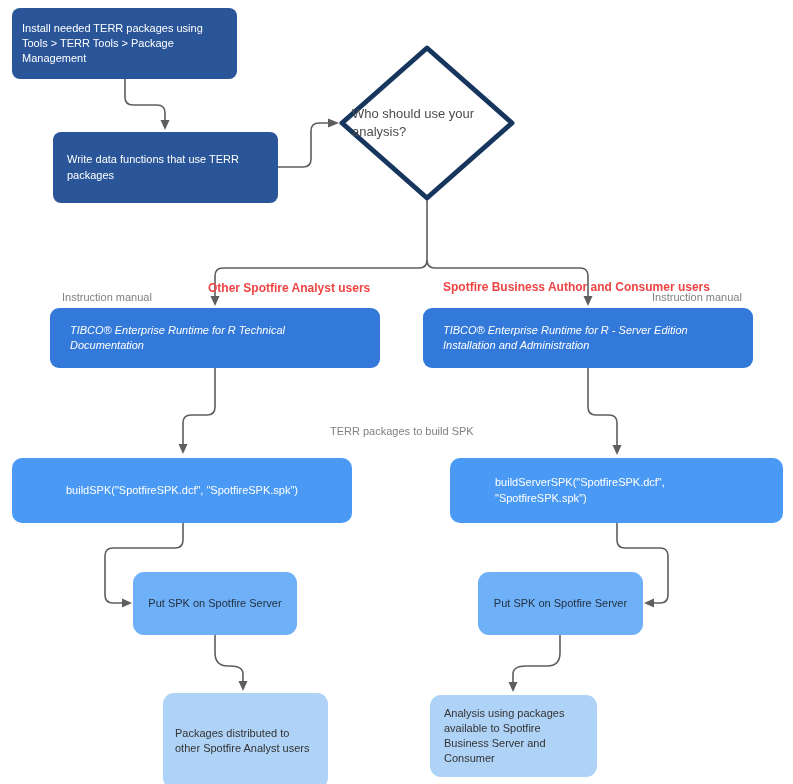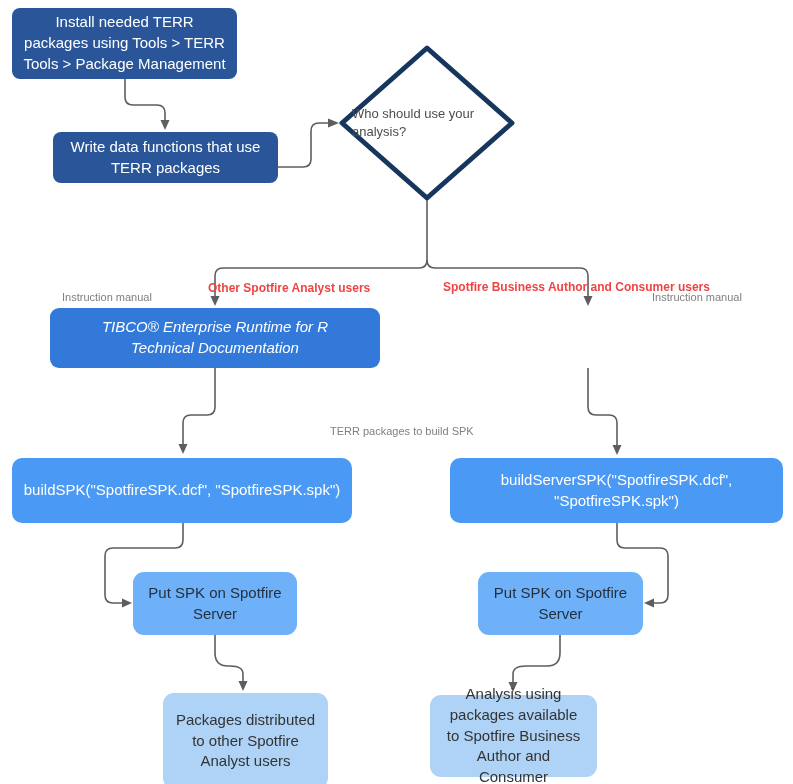--- a/index.html
+++ b/index.html
@@ -12,21 +12,21 @@
     --connector:#5E5E5E;
   }
   html,body{margin:0;padding:0;background:#fff;}
   .canvas{
     position:relative;width:793px;height:784px;background:#ffffff;
     font-family:"Liberation Sans", sans-serif;overflow:hidden;
   }
   .wires{position:absolute;left:0;top:0;z-index:1;}
   .node{
     position:absolute;z-index:2;display:flex;align-items:center;justify-content:center;
-    text-align:center;border-radius:8px;font-size:15px;line-height:1.38;box-sizing:border-box;
+    border-radius:8px;font-size:11px;line-height:1.38;box-sizing:border-box;
   }
   .node.dark{background:var(--dark_blue);color:#ffffff;}
   .node.med{background:var(--medium_blue);color:#ffffff;font-style:italic;border-radius:9px;}
   .node.bright{background:var(--bright_blue);color:#ffffff;border-radius:10px;}
   .node.light{background:var(--light_blue);color:#24303F;border-radius:11px;}
   .node.pale{background:var(--pale_blue);color:#333333;border-radius:11px;}
   .decision-text{
     position:absolute;z-index:2;display:flex;align-items:center;justify-content:center;
     text-align:left;font-size:13px;color:#4D4D4D;line-height:1.35;
   }
@@ -84,42 +84,43 @@
     </g>
     <g>
       <path class="wire" d="M560,635 V653 Q560,666 547,666 H526 Q513,666 513,674 V682"></path>
       <polygon class="arrow" points="508.5,682 517.5,682 513,692"></polygon>
     </g>
     <path class="diamond" d="M427,48 L512,123 L427,198 L342,123 Z"></path>
   </svg>
 
   <div class="node dark" style="left:12px;top:8px;width:225px;height:71px;padding:0 10px;">Install needed TERR packages using Tools &gt; TERR Tools &gt; Package  Management</div>
 
-  <div class="node dark" style="left:53px;top:132px;width:225px;height:51px;padding:0 14px;">Write data functions  that use TERR packages</div>
+  <div class="node dark" style="left:53px;top:132px;width:225px;height:71px;padding:0 14px;">Write data functions  that use TERR packages</div>
 
   <div class="decision-text" style="left:352px;top:96px;width:150px;height:54px;">Who should use your analysis?</div>
 
   <div class="edge-label" style="left:208px;top:249px;">Other Spotfire Analyst users</div>
 
   <div class="edge-label" style="left:443px;top:248px;">Spotfire Business Author and Consumer users</div>
 
   <div class="note-label" style="left:62px;top:291px;">Instruction manual</div>
 
   <div class="note-label" style="left:652px;top:291px;">Instruction manual</div>
 
   <div class="node med" style="left:50px;top:308px;width:330px;height:60px;padding:17px 20px;">TIBCO® Enterprise Runtime for R Technical Documentation</div>
 
+  <div class="node med" style="left:423px;top:308px;width:330px;height:60px;padding:0 20px;">TIBCO® Enterprise Runtime for R - Server Edition Installation and Administration</div>
 
   <div class="note-label" style="left:330px;top:425px;">TERR packages to build SPK</div>
 
   <div class="node bright" style="left:12px;top:458px;width:340px;height:65px;padding:0 10px;">buildSPK("SpotfireSPK.dcf", "SpotfireSPK.spk")</div>
 
   <div class="node bright" style="left:450px;top:458px;width:333px;height:65px;padding:0 45px;">buildServerSPK("SpotfireSPK.dcf", "SpotfireSPK.spk")</div>
 
   <div class="node light" style="left:133px;top:572px;width:164px;height:63px;padding:0 10px;">Put SPK on Spotfire Server</div>
 
   <div class="node light" style="left:478px;top:572px;width:165px;height:63px;padding:0 10px;">Put SPK on Spotfire Server</div>
 
   <div class="node pale" style="left:163px;top:693px;width:165px;height:96px;padding:17px 12px;">Packages distributed to other Spotfire Analyst users</div>
 
-  <div class="node pale" style="left:430px;top:695px;width:167px;height:82px;padding:0 14px;">Analysis using packages available to Spotfire Business Author and Consumer</div>
+  <div class="node pale" style="left:430px;top:695px;width:167px;height:82px;padding:0 14px;">Analysis using packages available to Spotfire Business Server and Consumer</div>
 
 </div>
 
 </body></html>

